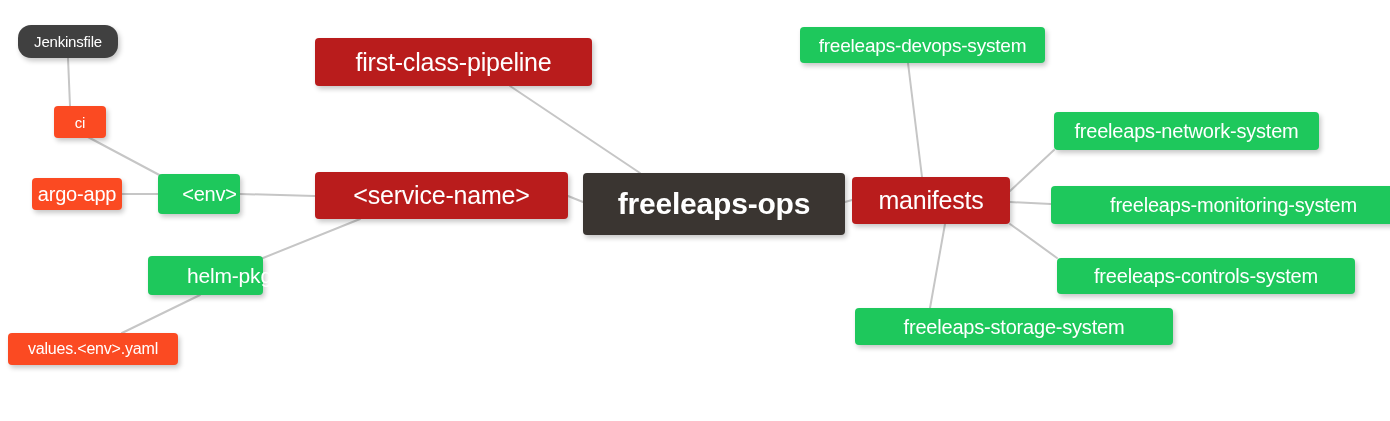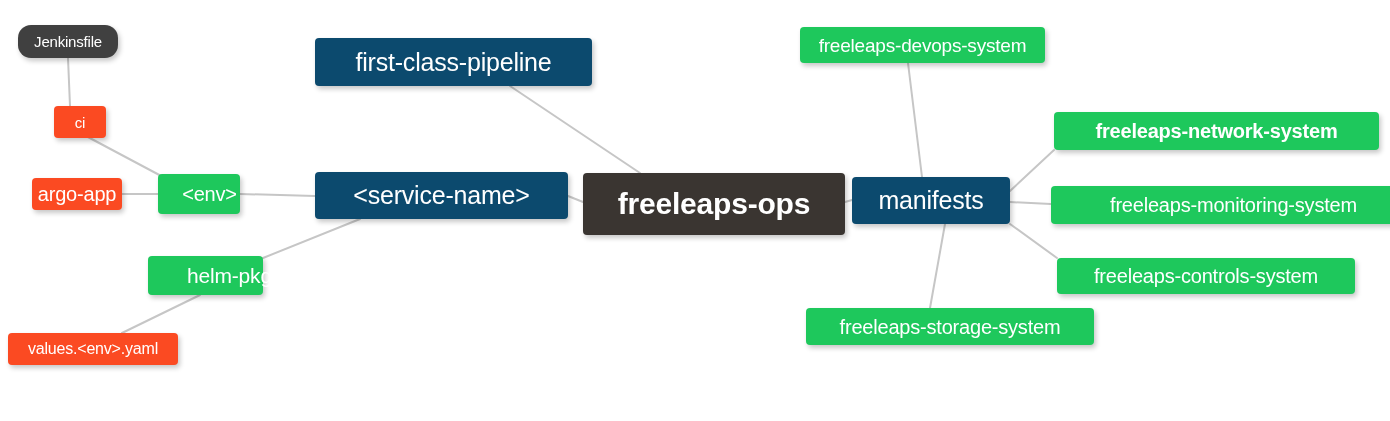--- a/index.html
+++ b/index.html
@@ -31,21 +31,21 @@
     align-items: center;
     justify-content: center;
     color: #ffffff;
     border-radius: 4px;
     white-space: nowrap;
     letter-spacing: -0.2px;
     box-shadow: 2px 3px 5px rgba(0,0,0,0.22);
     line-height: 1;
   }
   .n-root   { background: #3a3531; }
-  .n-blue   { background: #0c4a6e; }
+  .n-blue   { background: #b91c1c; }
   .n-green  { background: #1ec85c; }
   .n-orange { background: #404040; border-radius: 13px; }
   .n-red    { background: #fb4a22; }
 </style>
 </head>
 <body>
 
 <div id="canvas">
   <svg id="edges" viewBox="0 0 1390 421" preserveAspectRatio="none">
       <line x1="568" y1="196" x2="583" y2="202" stroke="#c6c6c6" stroke-width="2" stroke-linecap="round"></line>
@@ -64,22 +64,22 @@
       <line x1="930" y1="308" x2="945" y2="224" stroke="#c6c6c6" stroke-width="2" stroke-linecap="round"></line>
     </svg>
   <div id="nodes">
       <div class="node n-root" style="left: 583px; top: 173px; width: 262px; height: 62px; font-size: 30px; font-weight: bold;">freeleaps-ops</div>
       <div class="node n-blue" style="left: 315px; top: 172px; width: 253px; height: 47px; font-size: 25px;">&lt;service-name&gt;</div>
       <div class="node n-blue" style="left: 315px; top: 38px; width: 277px; height: 48px; font-size: 25px;">first-class-pipeline</div>
       <div class="node n-blue" style="left: 852px; top: 177px; width: 158px; height: 47px; font-size: 25px;">manifests</div>
       <div class="node n-green" style="left: 158px; top: 174px; width: 82px; height: 40px; font-size: 20px; padding-left: 21px;">&lt;env&gt;</div>
       <div class="node n-green" style="left: 148px; top: 256px; width: 115px; height: 39px; font-size: 21px; padding-left: 48px;">helm-pkg</div>
       <div class="node n-green" style="left: 800px; top: 27px; width: 245px; height: 36px; font-size: 19px;">freeleaps-devops-system</div>
-      <div class="node n-green" style="left: 1054px; top: 112px; width: 325px; height: 38px; font-size: 20px; font-weight: bold;">freeleaps-network-system</div>
+      <div class="node n-green" style="left: 1054px; top: 112px; width: 265px; height: 38px; font-size: 20px;">freeleaps-network-system</div>
       <div class="node n-green" style="left: 1051px; top: 186px; width: 365px; height: 38px; font-size: 20px;">freeleaps-monitoring-system</div>
       <div class="node n-green" style="left: 1057px; top: 258px; width: 298px; height: 36px; font-size: 20px;">freeleaps-controls-system</div>
-      <div class="node n-green" style="left: 806px; top: 308px; width: 288px; height: 37px; font-size: 20px;">freeleaps-storage-system</div>
+      <div class="node n-green" style="left: 855px; top: 308px; width: 318px; height: 37px; font-size: 20px;">freeleaps-storage-system</div>
       <div class="node n-orange" style="left: 18px; top: 25px; width: 100px; height: 33px; font-size: 15px;">Jenkinsfile</div>
       <div class="node n-red" style="left: 54px; top: 106px; width: 52px; height: 32px; font-size: 15px;">ci</div>
       <div class="node n-red" style="left: 32px; top: 178px; width: 90px; height: 32px; font-size: 20px;">argo-app</div>
       <div class="node n-red" style="left: 8px; top: 333px; width: 170px; height: 32px; font-size: 16px;">values.&lt;env&gt;.yaml</div>
     </div>
 </div>
 
 </body></html>

